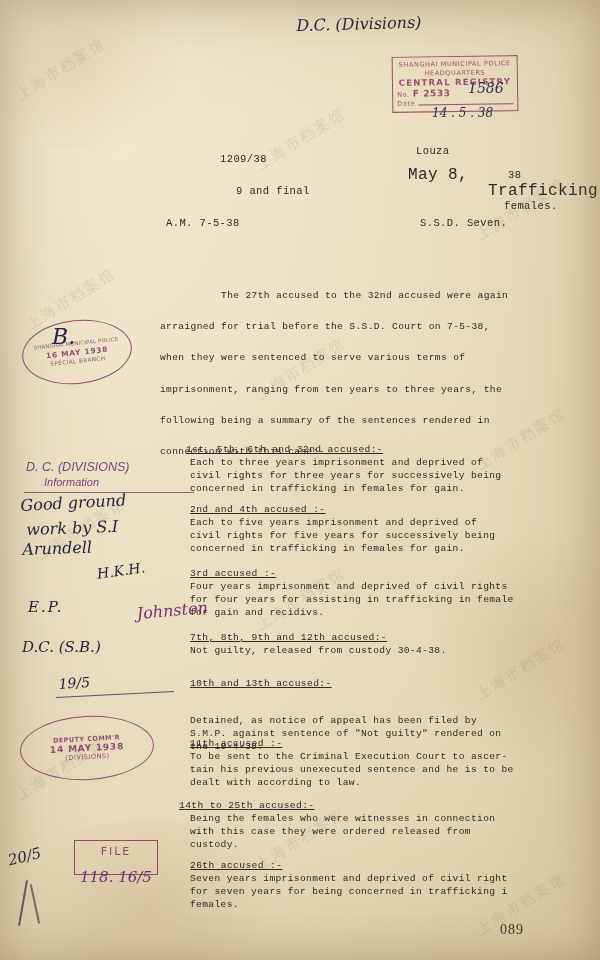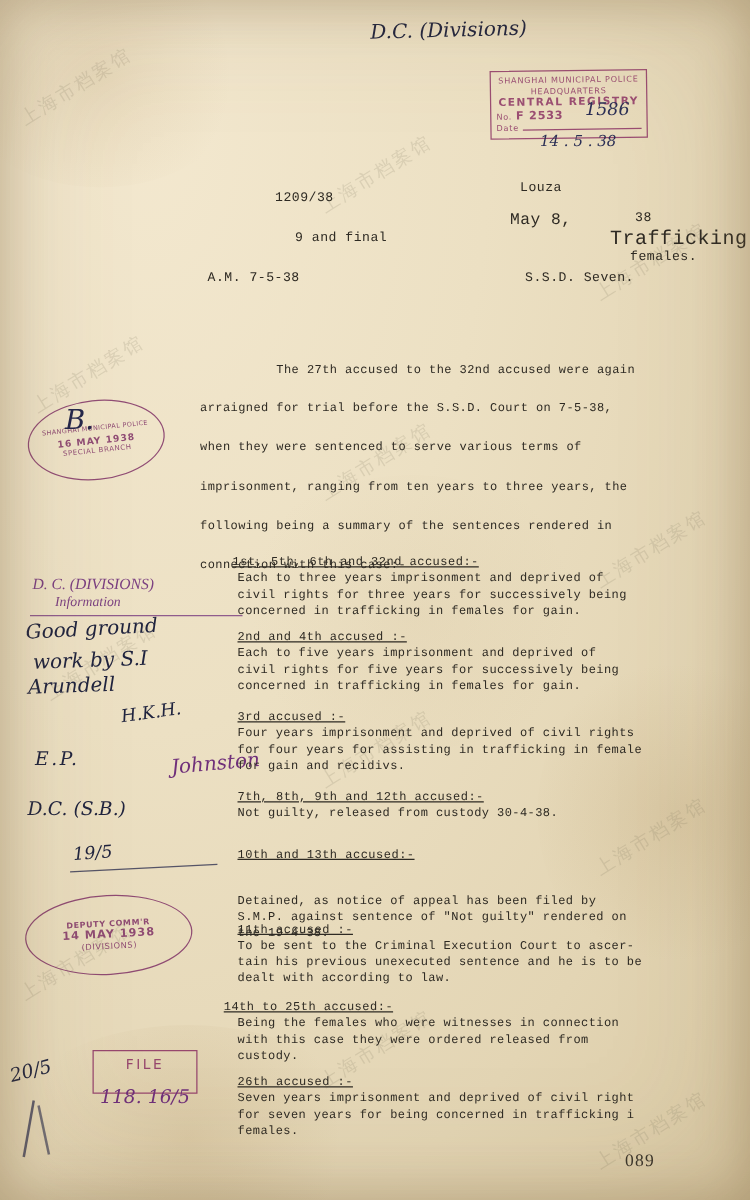--- a/index.html
+++ b/index.html
@@ -120,21 +120,21 @@
     font-family: "DejaVu Sans", sans-serif;
     font-size: 11px;
     letter-spacing: 2px;
     text-align: center;
     padding: 4px 10px 16px 10px;
     opacity: 0.85;
   }
   .dc-info {
     position: absolute;
     color: #6f2f7a;
-    font-family: Liberation Serif, serif;
+    font-family: Liberation Sans, sans-serif;
     font-style: italic;
     white-space: pre;
     opacity: 0.9;
   }
   .pagenum {
     position: absolute;
     font-family: Liberation Serif, serif;
     font-size: 14px;
     color: #3a352c;
     letter-spacing: 1px;
@@ -182,21 +182,21 @@
         <span>Date</span>
         <span style="flex:1;border-bottom:1px solid #8a2f62;"></span>
       </div>
     </div>
   </div>
   <div class="hand ink-dark" style="left:468px;top:80px;font-size:14px;color:#2b2f55;">1586</div>
   <div class="hand ink-dark" style="left:432px;top:106px;font-size:12px;color:#2b2f55;">14 . 5 . 38</div>
 
   <div class="tw" style="left:220px;top:152px;font-size:10.5px;">1209/38</div>
   <div class="tw" style="left:416px;top:144px;font-size:10.5px;">Louza</div>
-  <div class="tw" style="left:408px;top:168px;font-size:13px;">May 8,</div>
+  <div class="tw" style="left:408px;top:168px;font-size:16px;">May 8,</div>
   <div class="tw" style="left:508px;top:168px;font-size:10.5px;">38</div>
   <div class="tw" style="left:236px;top:184px;font-size:10.5px;">9 and final</div>
   <div class="tw" style="left:488px;top:184px;font-size:16px;">Trafficking in</div>
   <div class="tw" style="left:504px;top:199px;font-size:10.5px;">females.</div>
   <div class="tw" style="left:166px;top:216px;font-size:10.5px;">A.M. 7-5-38</div>
   <div class="tw" style="left:420px;top:216px;font-size:10.5px;">S.S.D. Seven.</div>
 
   <div class="stamp" style="left:22px;top:320px;">
     <div class="stamp-oval" style="width:108px;height:62px;transform:rotate(-6deg);">
       <div style="font-size:5.2px;letter-spacing:0.3px;">SHANGHAI MUNICIPAL POLICE</div>

